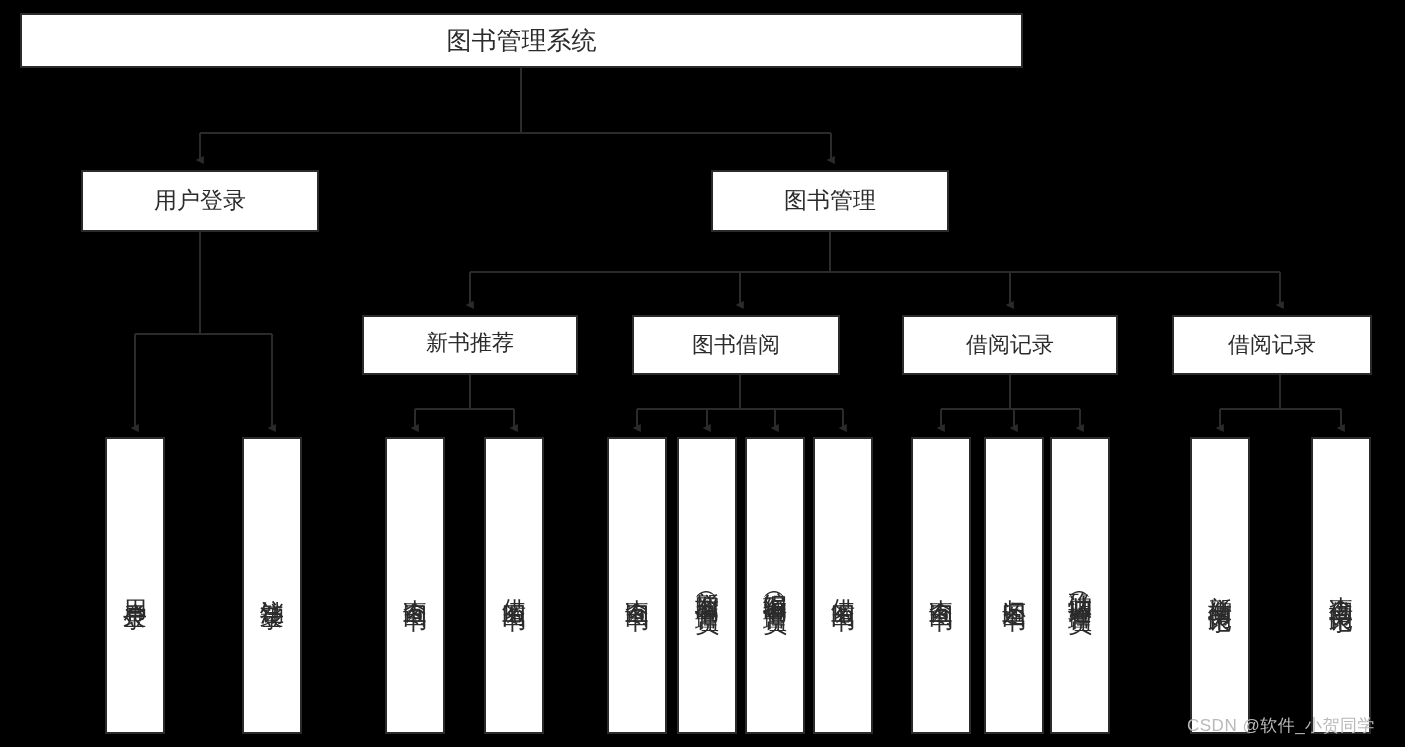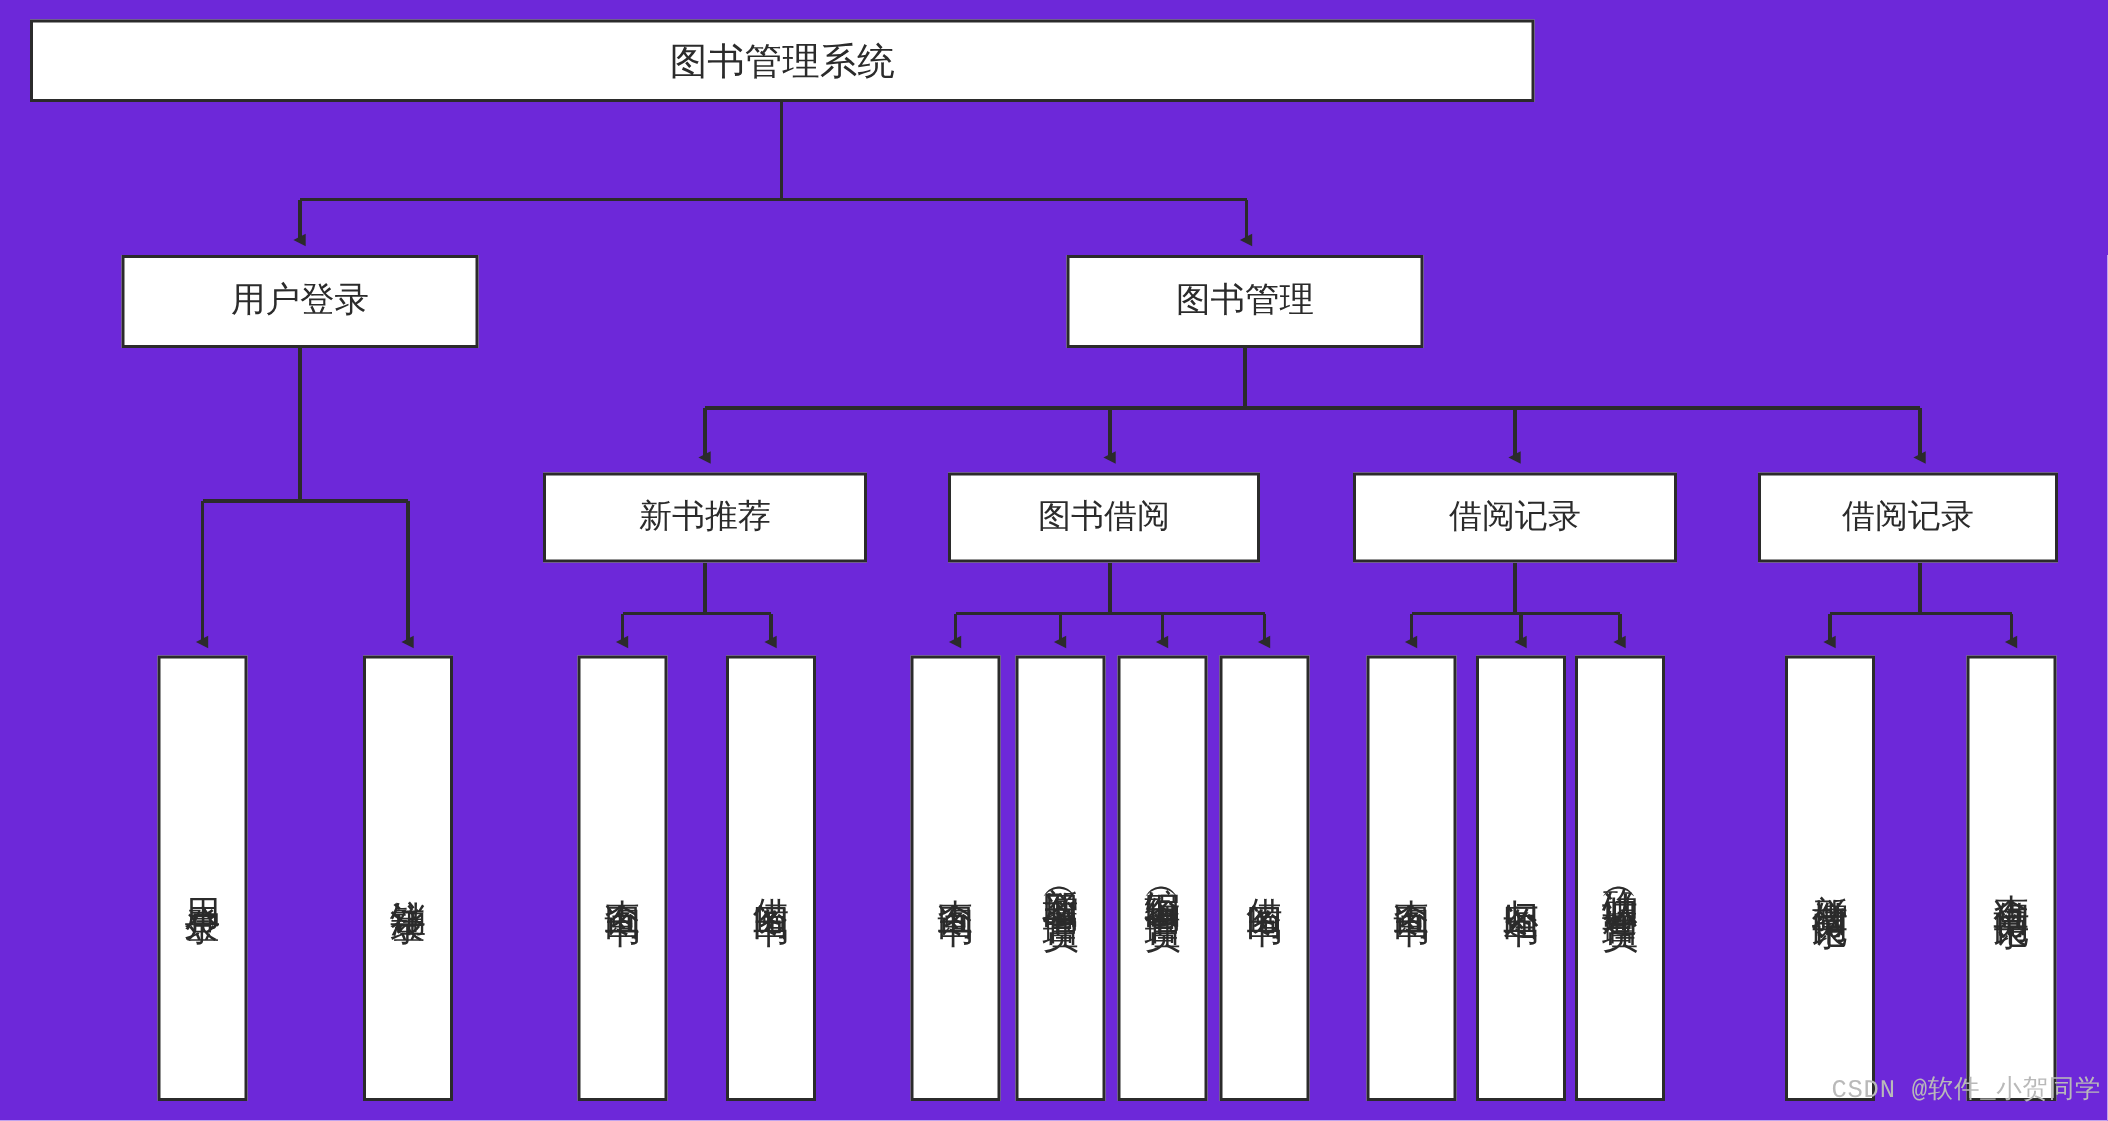--- a/index.html
+++ b/index.html
@@ -8,21 +8,21 @@
     padding: 0;
     background: #ffffff;
   }
   body {
     font-family: "DejaVu Sans", "Liberation Sans", sans-serif;
   }
   #canvas {
     position: relative;
     width: 1405px;
     height: 747px;
-    background: #6d28d9;
+    background: #000000;
     overflow: hidden;
   }
   #edges {
     position: absolute;
     left: 0;
     top: 0;
     width: 1405px;
     height: 747px;
     pointer-events: none;
   }
@@ -56,28 +56,28 @@
   .leaf .lbl {
     writing-mode: vertical-rl;
     text-orientation: upright;
     font-size: 24px;
     letter-spacing: 3px;
     line-height: 1;
     white-space: nowrap;
   }
   #watermark {
     position: absolute;
-    left: 1221px;
+    left: 1187px;
     top: 714px;
     font-size: 17px;
     color: #b9b9b9;
     letter-spacing: 0.5px;
     white-space: nowrap;
     z-index: 5;
-    font-family: Liberation Mono, monospace;
+    font-family: Liberation Sans, sans-serif;
   }
 </style>
 </head>
 <body>
 
 <div id="canvas">
 
   <svg id="edges" viewBox="0 0 1405 747" xmlns="http://www.w3.org/2000/svg">
     <defs>
       <marker id="arrow" markerWidth="9" markerHeight="9" refX="4.5" refY="4.2" orient="auto" markerUnits="userSpaceOnUse">
@@ -133,21 +133,21 @@
     <span class="lbl">图书管理系统</span>
   </div>
 
   <div class="node lvl1" style="left:81px; top:170px; width:238px; height:62px;">
     <span class="lbl">用户登录</span>
   </div>
   <div class="node lvl1" style="left:711px; top:170px; width:238px; height:62px;">
     <span class="lbl">图书管理</span>
   </div>
 
-  <div class="node lvl2" style="left:362px; top:315px; width:216px; height:60px;">
+  <div class="node lvl2" style="left:362px; top:315px; width:216px; height:60px;font-family:Liberation Mono, monospace;">
     <span class="lbl">新书推荐</span>
   </div>
   <div class="node lvl2" style="left:632px; top:315px; width:208px; height:60px;">
     <span class="lbl">图书借阅</span>
   </div>
   <div class="node lvl2" style="left:902px; top:315px; width:216px; height:60px;">
     <span class="lbl">借阅记录</span>
   </div>
   <div class="node lvl2" style="left:1172px; top:315px; width:200px; height:60px;">
     <span class="lbl">借阅记录</span>

